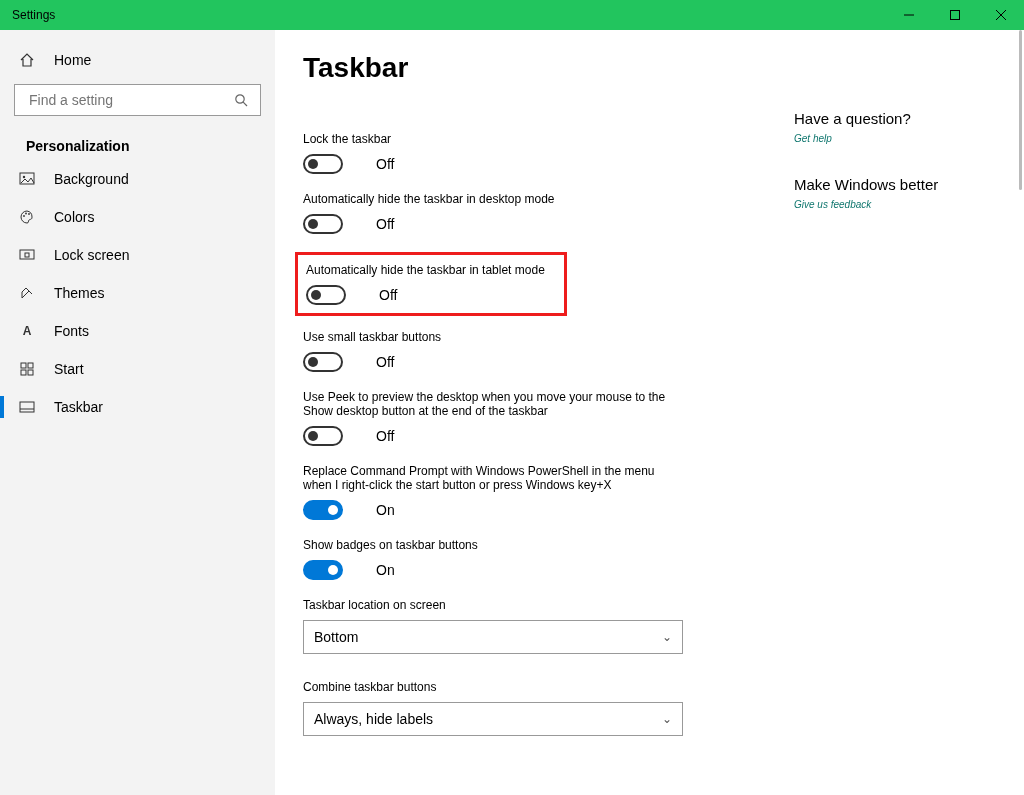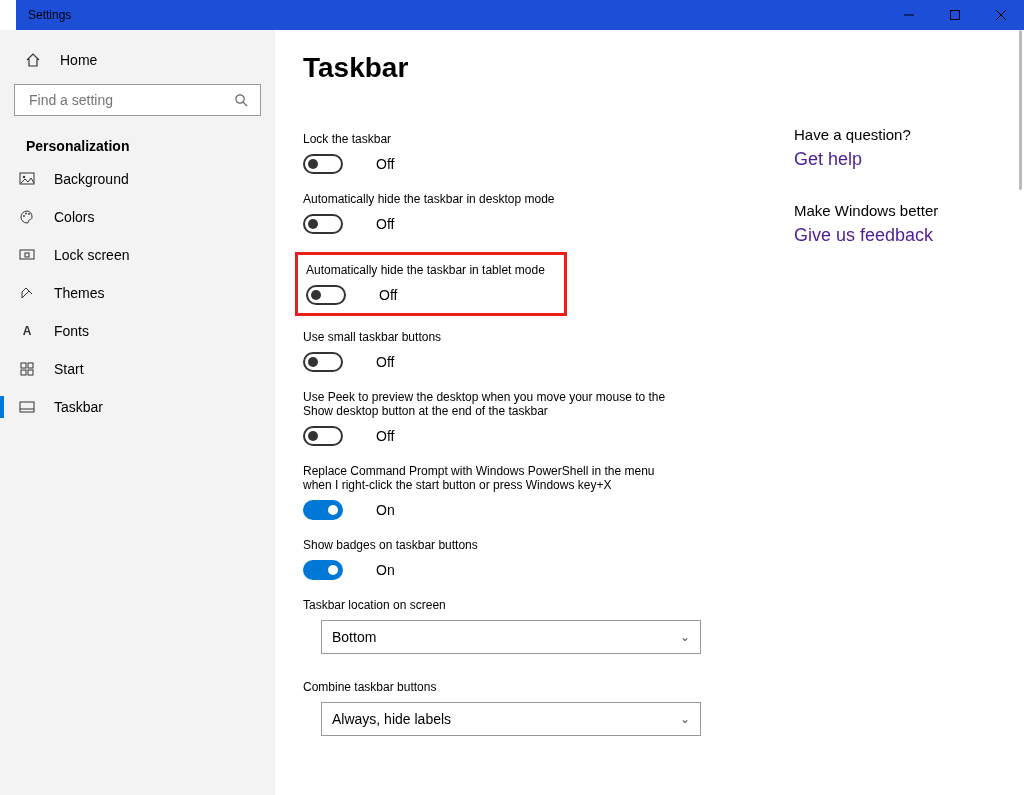--- a/index.html
+++ b/index.html
@@ -1,51 +1,51 @@
 <!DOCTYPE html>
 <html><head>
 <meta charset="utf-8">
 <style>
   * { box-sizing: border-box; }
   html, body { margin: 0; padding: 0; font-family: "Segoe UI", Arial, sans-serif; font-size: 14px; color: #000; background: #fff; height: 100%; }
   .window { width: 1024px; height: 795px; display: flex; flex-direction: column; position: relative; }
-  .titlebar { height: 30px; display: flex; align-items: center; padding-left: 12px; background: #1d4ed8; margin-left: 16px; }
+  .titlebar { height: 30px; display: flex; align-items: center; padding-left: 12px; background: #22c55e; }
   .titlebar .title { font-size: 12px; }
   .titlebar .spacer { flex: 1; }
   .titlebar .ctrl { width: 46px; height: 30px; display: flex; align-items: center; justify-content: center; font-family: "Segoe UI Symbol", sans-serif; font-size: 12px; }
   .titlebar .ctrl svg { width: 12px; height: 12px; }
   .body { flex: 1; display: flex; overflow: hidden; }
   .sidebar { width: 275px; background: #f3f3f3; border-right: none; padding-top: 12px; display: flex; flex-direction: column; }
-  .home { display: flex; align-items: center; padding: 10px 24px; font-size: 14px; }
+  .home { display: flex; align-items: center; padding: 10px 18px; font-size: 14px; }
   .home .icon { width: 18px; display: flex; justify-content: center; margin-right: 18px; color: #333; }
   .search-wrap { padding: 6px 14px 12px 14px; }
   .search { width: 100%; height: 32px; border: 1px solid #999; background: #fff; display: flex; align-items: center; padding: 0 12px; }
   .search input { flex: 1; border: none; outline: none; font-size: 14px; color: #666; background: transparent; }
   .search .sicon { color: #666; }
   .category { padding: 10px 18px 6px 26px; font-weight: 600; font-size: 14px; }
   .nav-item { display: flex; align-items: center; padding: 11px 18px; font-size: 14px; position: relative; }
   .nav-item .icon { width: 18px; display: flex; justify-content: center; margin-right: 18px; color: #333; }
   .nav-item.active::before { content: ""; position: absolute; left: 0; top: 8px; bottom: 8px; width: 4px; background: #0078d7; }
   .main { flex: 1; padding: 22px 28px 0 28px; overflow-y: auto; position: relative; }
   .main h1 { font-weight: 600; font-size: 28px; margin: 0 0 48px 0; }
   .setting { margin-bottom: 18px; max-width: 500px; }
   .setting .label { font-size: 12px; margin-bottom: 8px; display: block; }
   .toggle-row { display: flex; align-items: center; gap: 23px; }
   .toggle { width: 40px; height: 20px; border-radius: 10px; border: 2px solid #333; background: #fff; position: relative; }
   .toggle::after { content: ""; position: absolute; width: 10px; height: 10px; border-radius: 50%; background: #333; top: 3px; left: 3px; }
   .toggle.on { background: #0078d7; border-color: #0078d7; }
   .toggle.on::after { background: #fff; left: auto; right: 3px; }
   .toggle-state { margin-left: 10px; font-size: 14px; }
-  .select-box { width: 380px; height: 34px; border: 1px solid #999; display: flex; align-items: center; padding: 0 10px; margin-top: 8px; justify-content: space-between; margin-left: 18px; }
+  .select-box { width: 380px; height: 34px; border: 1px solid #999; display: flex; align-items: center; padding: 0 10px; margin-top: 8px; justify-content: space-between; }
   .chev { font-size: 12px; color: #555; }
-  .link { color: #4c1d95; font-size: 18px; text-decoration: none; display: block; cursor: pointer; }
+  .link { color: #0f766e; font-size: 10px; text-decoration: none; display: block; cursor: pointer; font-style: italic; }
   .highlight-box { border: 3px solid #ee1d1d; padding: 8px 0px 8px 8px; margin-left: -8px; margin-bottom: 14px; width: 272px; }
   .highlight-box .setting { margin-bottom: 0; }
   .highlight-box .setting .label { margin-bottom: 8px; }
-  .right-rail { position: absolute; right: 30px; top: 96px; width: 200px; font-size: 14px; }
+  .right-rail { position: absolute; right: 30px; top: 80px; width: 200px; font-size: 14px; }
   .right-rail .heading { font-size: 15px; margin-bottom: 6px; }
   .right-rail .block { margin-bottom: 32px; }
   .scroll-thumb { position: absolute; right: 2px; top: 30px; width: 3px; height: 160px; background: #bbb; border-radius: 2px; }
   svg { display: block; }
 </style>
 </head>
 <body>
 
 <div class="window">
 

